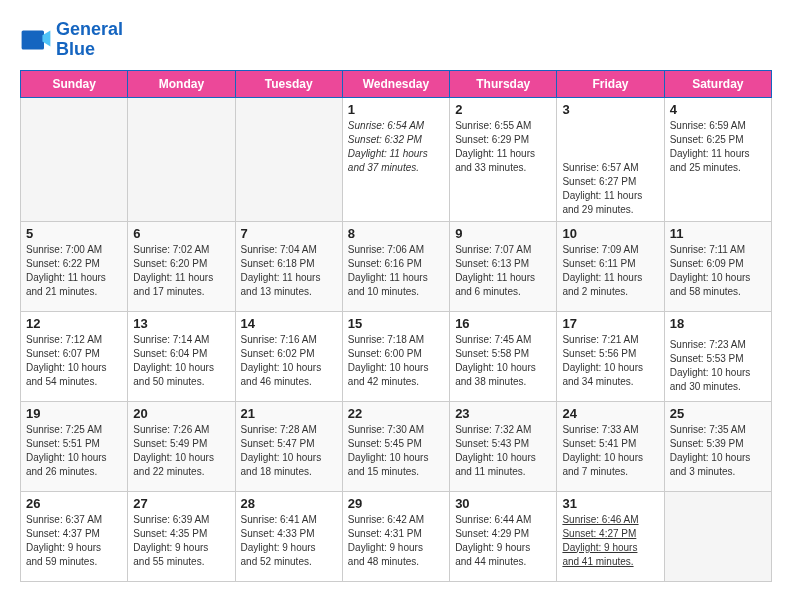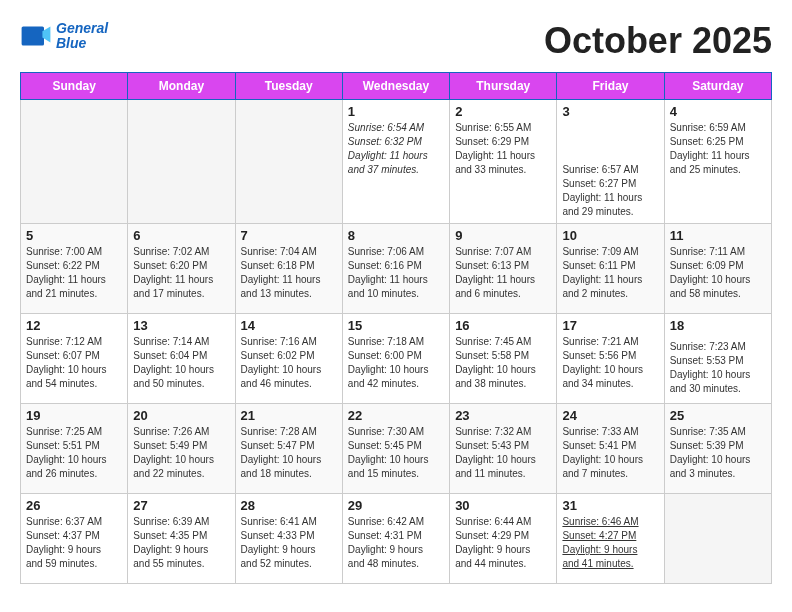--- a/index.html
+++ b/index.html
@@ -14,25 +14,24 @@
       display: flex;
       align-items: flex-start;
       justify-content: space-between;
       margin-bottom: 10px;
     }
     .logo {
       display: flex;
       align-items: center;
     }
     .logo-text {
-      font-size: 14px;
+      font-size: 18px;
       font-weight: bold;
       color: #333;
       line-height: 1.1;
-      font-style: italic;
     }
     .logo-text span {
       color: #1565c0;
     }
     .logo-icon {
       width: 32px;
       height: 32px;
       margin-right: 4px;
       position: relative;
     }
@@ -47,21 +46,21 @@
     .subtitle {
       font-size: 15px;
       color: #444;
     }
     table {
       width: 100%;
       border-collapse: collapse;
       table-layout: fixed;
     }
     thead tr th {
-      background: #d946ef;
+      background: #ec4899;
       color: #fff;
       font-size: 12px;
       font-weight: bold;
       padding: 6px 4px;
       border: 1px solid #1565c0;
       text-align: center;
     }
     tbody tr td {
       border: 1px solid #ccc;
       vertical-align: top;
@@ -98,21 +97,20 @@
     <svg class="logo-icon" viewBox="0 0 40 40" width="40" height="40">
       <rect x="2" y="8" width="28" height="24" rx="2" fill="#1565c0"></rect>
       <polygon points="28,14 38,8 38,28 28,22" fill="#4fc3f7"></polygon>
     </svg>
     <div class="logo-text">
       <div><span>General</span></div>
       <div><span>Blue</span></div>
     </div>
   </div>
   <div class="title-block">
-    <div class="month-title">October 2025</div>
   </div>
 </div>
 
 <table>
   <thead>
     <tr id="header-row">
         <th>Sunday</th>
         <th>Monday</th>
         <th>Tuesday</th>
         <th>Wednesday</th>

